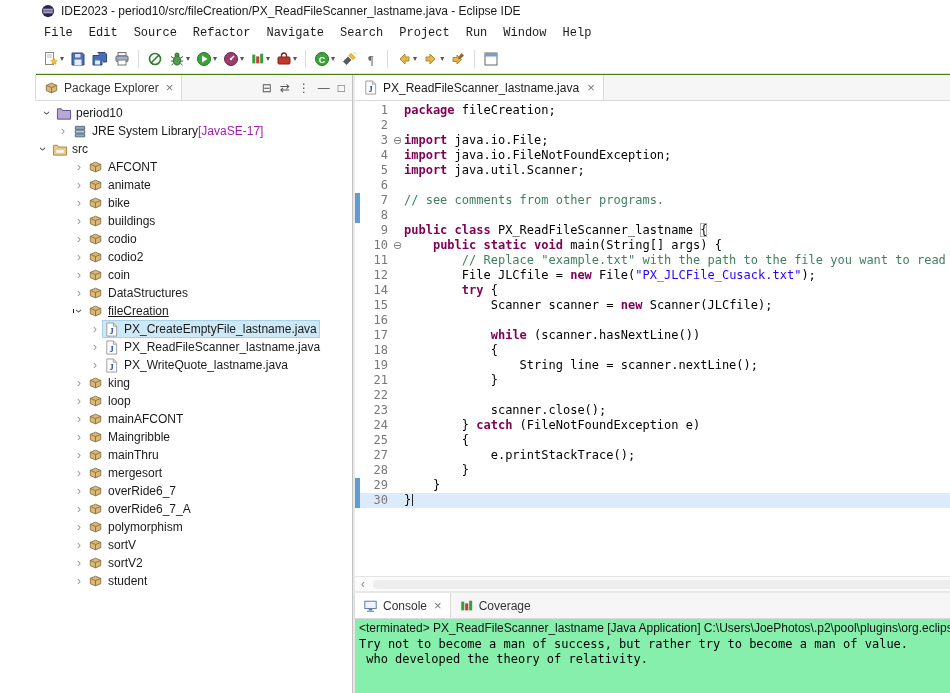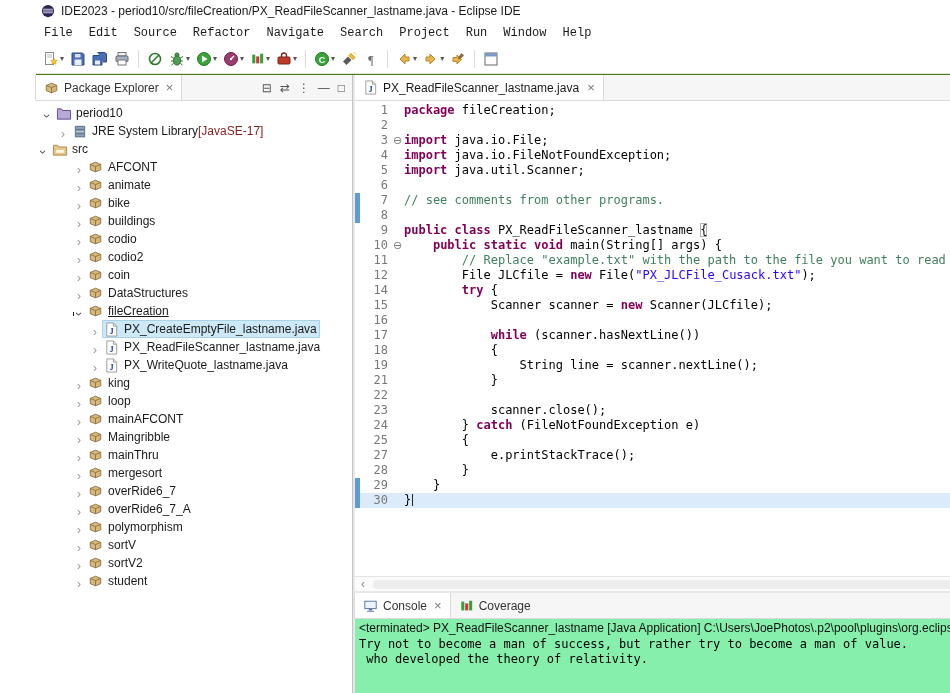--- a/index.html
+++ b/index.html
@@ -27,27 +27,27 @@
   
   .left-panel{width:316px;display:flex;flex-direction:column;background:#fff;border-right:1px solid #c2c2c2;}
   .view-header{height:25px;display:flex;align-items:stretch;background:#f6f6f6;border-bottom:1px solid #dadada;flex:none;}
   .view-tab{display:flex;align-items:center;gap:5px;padding:0 8px;background:transparent;color:#333;white-space:nowrap;}
   .view-tab.active{background:#fff;border-right:1px solid #dadada;border-left:1px solid #dadada;margin-left:-1px;}
   .view-tab .close{color:#777;font-size:13px;margin-left:2px;cursor:default;}
   .view-header-actions{margin-left:auto;display:flex;align-items:center;gap:8px;padding-right:7px;color:#555;font-size:12px;}
   .hact{cursor:default;line-height:1;}
 
   .tree{flex:1;padding-top:3px;overflow:hidden;white-space:nowrap;}
-  .trow{height:18px;display:flex;align-items:flex-end;}
+  .trow{height:18px;display:flex;align-items:center;}
   .arrow{width:14px;flex:none;text-align:center;color:#9a9a9a;font-size:12px;line-height:1;}
   .arrow.exp{transform:rotate(90deg);color:#4a4a4a;}
   .sel-wrap{display:inline-flex;align-items:center;padding:0 3px 0 1px;height:18px;border-radius:1px;}
   .trow.selected .sel-wrap{background:#cde8f6;box-shadow:0 0 0 1px #a8d1ea inset;}
   .tlabel{padding-left:4px;}
-  .tdec{color:#7f1d1d;}
+  .tdec{color:#a21caf;}
   .trow .icon{width:17px;flex:none;}
 
   
   .right-panel{flex:1;display:flex;flex-direction:column;min-width:0;}
   .editor-area{flex:1;display:flex;flex-direction:column;min-height:0;background:#fff;}
   .editor-tabs{height:25px;background:#f6f6f6;border-bottom:1px solid #dadada;display:flex;flex:none;}
   .editor-tab{display:flex;align-items:center;gap:5px;padding:0 8px;background:#fff;border-right:1px solid #dadada;white-space:nowrap;}
   .editor-tab .close{color:#777;font-size:13px;margin-left:3px;}
   .editor-body{flex:1;display:flex;min-height:0;}
   .code-lines{flex:1;overflow:hidden;font-family:"DejaVu Sans Mono",monospace;font-size:12px;line-height:15px;padding-top:2px;}

